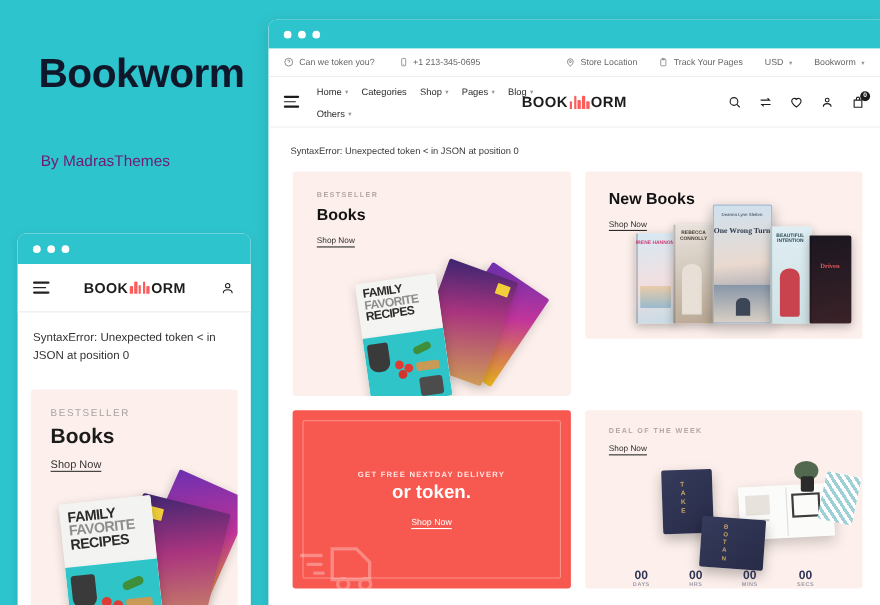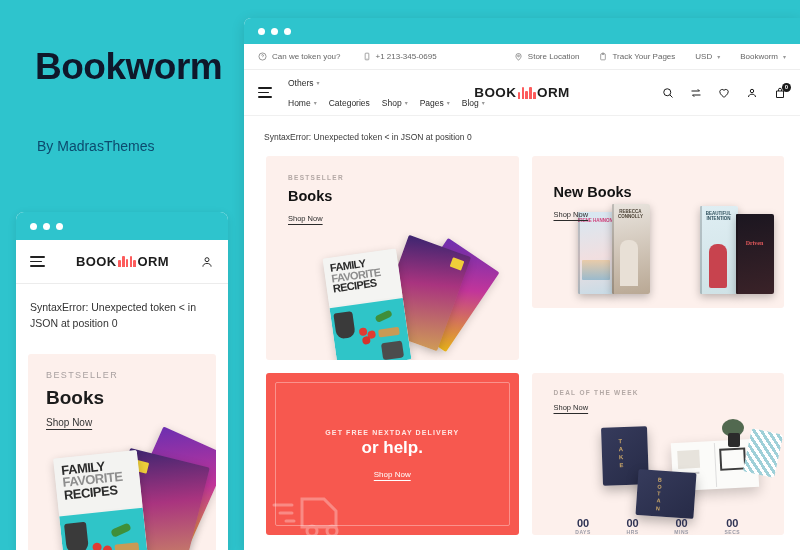--- a/index.html
+++ b/index.html
@@ -33,21 +33,21 @@
     font-size: 25px;
     font-weight: 300;
     color: #e8fbfc;
     line-height: 1;
   }
   .hero-by {
     position: absolute;
     left: 37px; top: 138px;
     font-size: 14px;
     font-weight: 400;
-    color: #0c4a6e;
+    color: #701a75;
   }
 
   
   .mobile {
     position: absolute;
     left: 16px; top: 212px;
     width: 212px; height: 340px;
     background: #ffffff;
     border-radius: 8px 8px 0 0;
     overflow: hidden;
@@ -393,26 +393,20 @@
   </div>
 
   <div class="mainnav">
     <span class="nav-ham">
         <i></i>
         <i></i>
         <i></i>
       </span>
 
     <div class="nav-links">
-      <div class="nav-row">
-        <a class="nav-link">
-          <span>Others</span>
-          <span class="caret">▾</span>
-        </a>
-      </div>
       <div class="nav-row">
         <a class="nav-link">
           <span>Home</span>
           <span class="caret">▾</span>
         </a>
         <a class="nav-link">
           <span>Categories</span>
         </a>
         <a class="nav-link">
           <span>Shop</span>
@@ -420,20 +414,26 @@
         </a>
         <a class="nav-link">
           <span>Pages</span>
           <span class="caret">▾</span>
         </a>
         <a class="nav-link">
           <span>Blog</span>
           <span class="caret">▾</span>
         </a>
       </div>
+      <div class="nav-row">
+        <a class="nav-link">
+          <span>Others</span>
+          <span class="caret">▾</span>
+        </a>
+      </div>
     </div>
 
     <div class="nav-logo">
       <span class="logo" style="font-size:13.5px;">
         <span>BOOK</span>
         <span class="mark">
           <b style="height:7px"></b>
             <b style="height:12px"></b>
             <b style="height:8px"></b>
             <b style="height:12px"></b>
@@ -503,50 +503,56 @@
           <div style="position:absolute;left:28px;top:83px;width:8px;height:8px;border-radius:50%;background:#d5342c;"></div>
           <div style="position:absolute;left:44px;top:62px;width:17px;height:7px;background:#3f8f3a;border-radius:4px;transform:rotate(-18deg);"></div>
           <div style="position:absolute;left:45px;top:78px;width:21px;height:8px;background:#c99a55;border-radius:2px;"></div>
           <div style="position:absolute;left:46px;top:92px;width:21px;height:17px;background:#4c4c4c;border-radius:3px;"></div>
         </div>
       </div>
     </div>
 
     <div class="card h2">
       <div class="c-pad" style="padding-top:16px;">
-        <div class="c-title" style="margin-top:11px;">New Books</div>
+        <div class="c-title" style="margin-top:0;">New Books</div>
         <a class="c-shop">Shop Now</a>
       </div>
       <div class="bookrow" style="left:38px; bottom:14px; width:220px; height:112px;">
         <div class="bk" style="left:8px; width:36px; height:82px; background:linear-gradient(170deg,#d6e8f3,#f1dfe0 55%,#c7dbe6);">
           <div class="spine"></div>
           <div style="margin-top:6px;font:bold 4.5px 'Liberation Sans',sans-serif;color:#d0407a;">IRENE HANNON</div>
           <div style="position:absolute;left:4px;bottom:14px;right:4px;height:20px;background:linear-gradient(180deg,#e8c8a0,#8fb4c9);border-radius:1px;opacity:.85;"></div>
         </div>
         <div class="bk" style="left:42px; width:38px; height:90px; background:linear-gradient(170deg,#e9e4de,#b9a894);">
           <div class="spine"></div>
           <div style="margin-top:5px;font:bold 4.5px 'Liberation Sans',sans-serif;color:#4a4034;">REBECCA CONNOLLY</div>
           <div style="position:absolute;left:8px;bottom:8px;width:18px;height:46px;background:#e8e0d6;border-radius:8px 8px 0 0;"></div>
         </div>
+        <div class="bk" style="left:78px; width:54px; height:108px; background:linear-gradient(175deg,#cfe1ef,#e9d9cf 50%,#6e7f95); box-shadow:0 4px 12px rgba(0,0,0,.3); border:1.2px solid #9fb6cc;">
+          <div style="margin-top:5px;font:4px 'Liberation Sans',sans-serif;color:#2c3a4d;">Deanna Lynn Sletten</div>
+          <div style="margin-top:9px;font:bold 7px 'Liberation Serif',serif;color:#2c3a4d;line-height:1.25;">One Wrong Turn</div>
+          <div style="position:absolute;left:0;right:0;bottom:0;height:34px;background:linear-gradient(180deg,#8796a8,#d8cfc4);"></div>
+          <div style="position:absolute;left:20px;bottom:6px;width:13px;height:16px;background:#3b4656;border-radius:5px 5px 0 0;"></div>
+        </div>
         <div class="bk" style="left:130px; width:38px; height:88px; background:linear-gradient(170deg,#dfeef3,#cfe2e6);">
           <div class="spine"></div>
           <div style="margin-top:5px;font:bold 4.5px 'Liberation Sans',sans-serif;color:#2e4f5c;">BEAUTIFUL INTENTION</div>
           <div style="position:absolute;left:9px;bottom:6px;width:18px;height:44px;background:#c8434e;border-radius:8px 8px 2px 2px;"></div>
         </div>
         <div class="bk" style="left:166px; width:38px; height:80px; background:linear-gradient(170deg,#1b1620,#3a2228);">
           <div class="spine"></div>
           <div style="margin-top:26px;font:bold 6px 'Liberation Serif',serif;color:#e0585b;">Driven</div>
         </div>
       </div>
     </div>
 
     <div class="card red">
       <div class="inner">
         <div class="red-eyebrow">GET FREE NEXTDAY DELIVERY</div>
-        <div class="red-title" style="margin-top:1px;">or help.</div>
+        <div class="red-title" style="margin-top:1px;">or token.</div>
         <a class="red-shop">Shop Now</a>
       </div>
       <div class="truck">
         <svg width="90" height="54" viewBox="0 0 90 54" fill="none" stroke="#ffffff" stroke-width="3" stroke-linecap="round">
           <path d="M30 14h22l12 12v16H30z"></path>
             <path d="M2 20h18M8 28h12M14 36h8"></path>
           <circle cx="40" cy="46" r="5"></circle>
             <circle cx="60" cy="46" r="5"></circle>
         </svg>
       </div>

